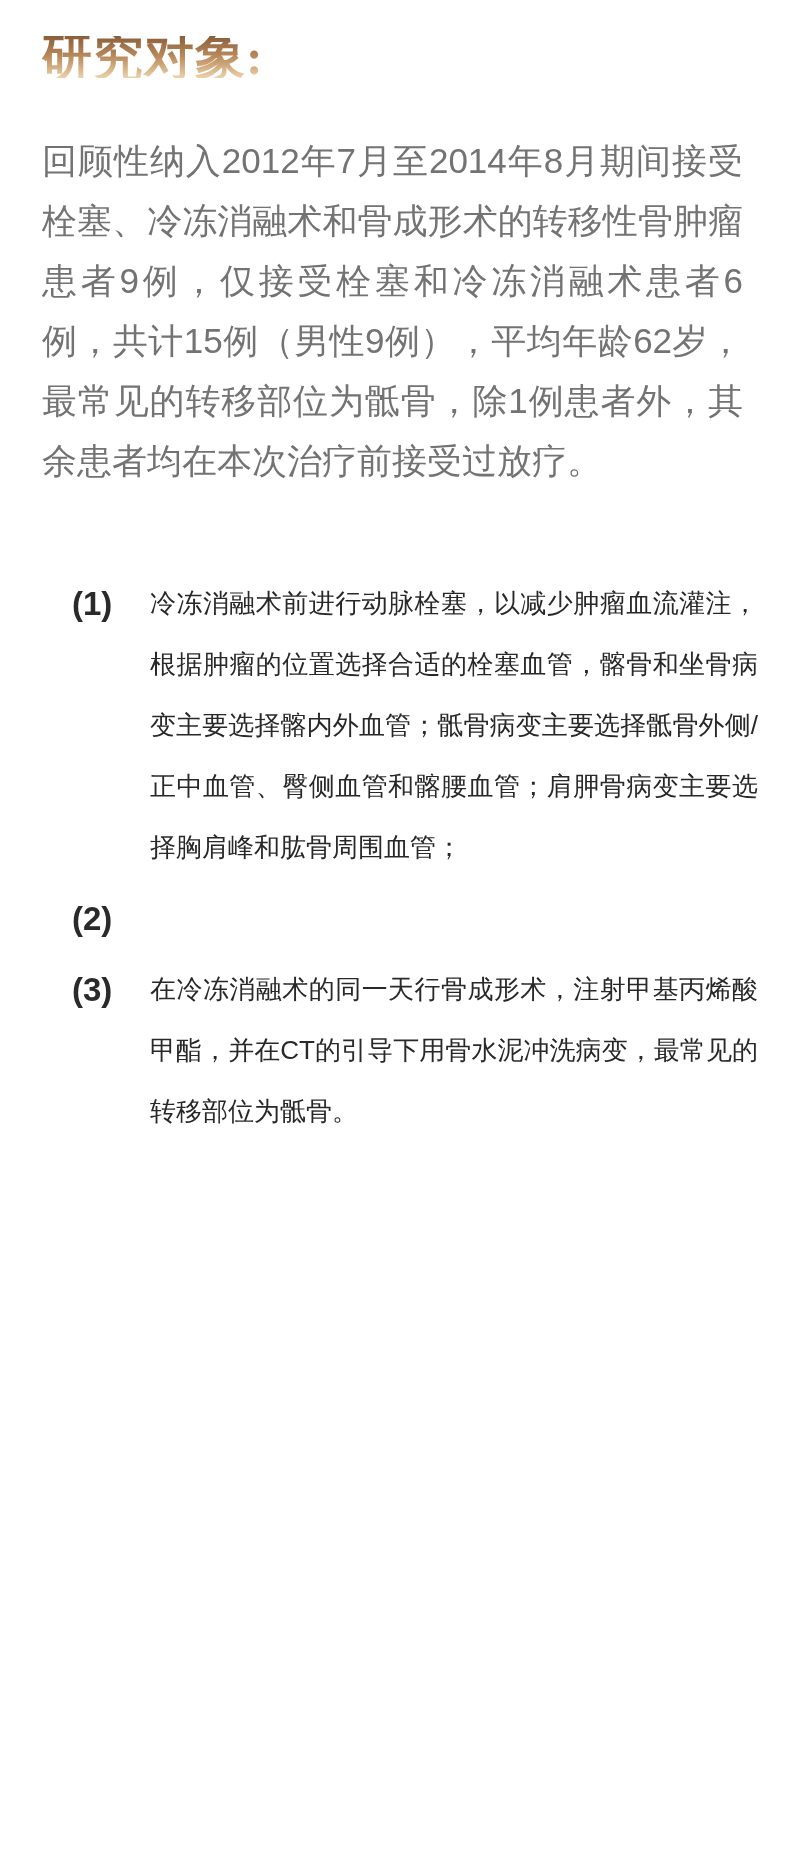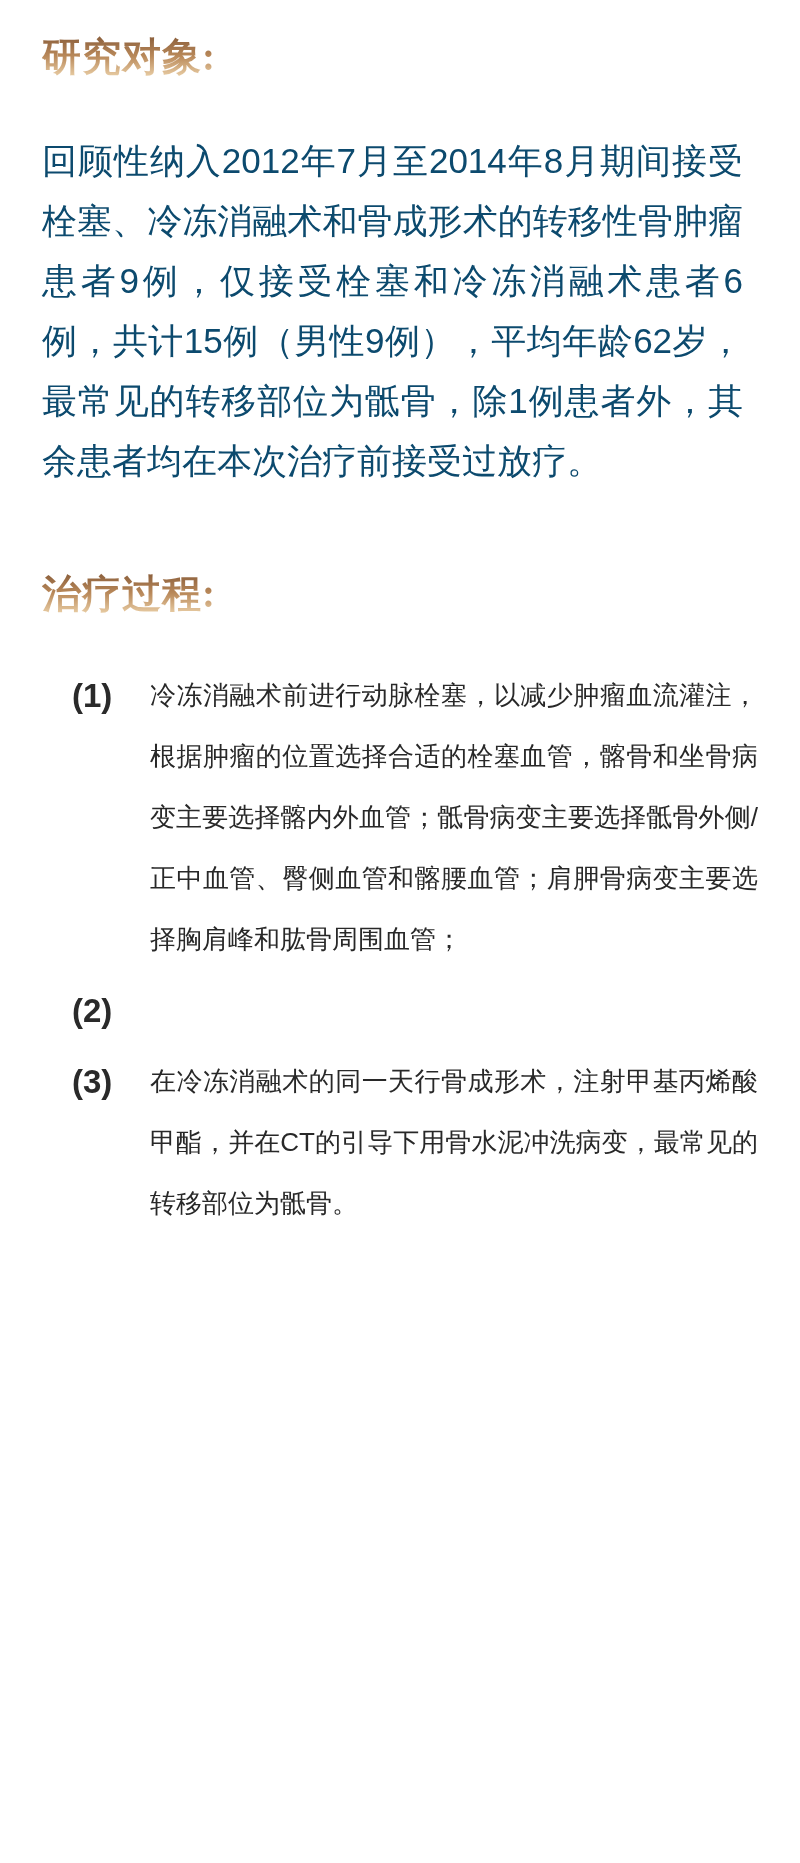--- a/index.html
+++ b/index.html
@@ -8,40 +8,40 @@
     width: 800px;
     min-height: 1863px;
     box-sizing: border-box;
     padding: 36px 42px 40px 42px;
     background: #ffffff;
     font-family: "Liberation Sans", "DejaVu Sans", sans-serif;
     color: #262626;
   }
   .section-heading {
     font-family: "Liberation Serif", "DejaVu Serif", serif;
-    font-size: 39px;
+    font-size: 50px;
     font-weight: 700;
     line-height: 42px;
     letter-spacing: 1px;
     margin: 0;
     color: #a97a4e; 
     background-image: linear-gradient(180deg, #8a5e3b 0%, #b9895a 48%, #ecd2aa 100%);
     -webkit-background-clip: text;
     background-clip: text;
     -webkit-text-fill-color: transparent;
     display: inline-block;
   }
   .para {
     margin: 53px 15px 0 0;
     font-size: 35px;
     font-weight: 300;
     line-height: 60px;
     text-align: justify;
     text-justify: inter-character;
-    color: #0c4a6e;
+    color: #737373;
   }
   .section-treatment { margin-top: 82px; }
   .steps {
     margin: 50px 0 0 0;
     padding: 0 0 0 30px;
     list-style: none;
   }
   .step {
     display: flex;
     align-items: flex-start;
@@ -69,21 +69,20 @@
 <body>
 
 <div class="page">
 
   <section>
     <h2 class="section-heading">研究对象:</h2>
     <p class="para">回顾性纳入2012年7月至2014年8月期间接受栓塞、冷冻消融术和骨成形术的转移性骨肿瘤患者9例，仅接受栓塞和冷冻消融术患者6例，共计15例（男性9例），平均年龄62岁，最常见的转移部位为骶骨，除1例患者外，其余患者均在本次治疗前接受过放疗。</p>
   </section>
 
   <section class="section-treatment">
-    <h2 class="section-heading">治疗过程:</h2>
 
     <ol class="steps">
       <li class="step">
         <span class="step-marker">(1)</span>
         <span class="step-text">冷冻消融术前进行动脉栓塞，以减少肿瘤血流灌注，根据肿瘤的位置选择合适的栓塞血管，髂骨和坐骨病变主要选择髂内外血管；骶骨病变主要选择骶骨外侧/正中血管、臀侧血管和髂腰血管；肩胛骨病变主要选择胸肩峰和肱骨周围血管；</span>
       </li>
       <li class="step">
         <span class="step-marker">(2)</span>
       </li>
       <li class="step">

